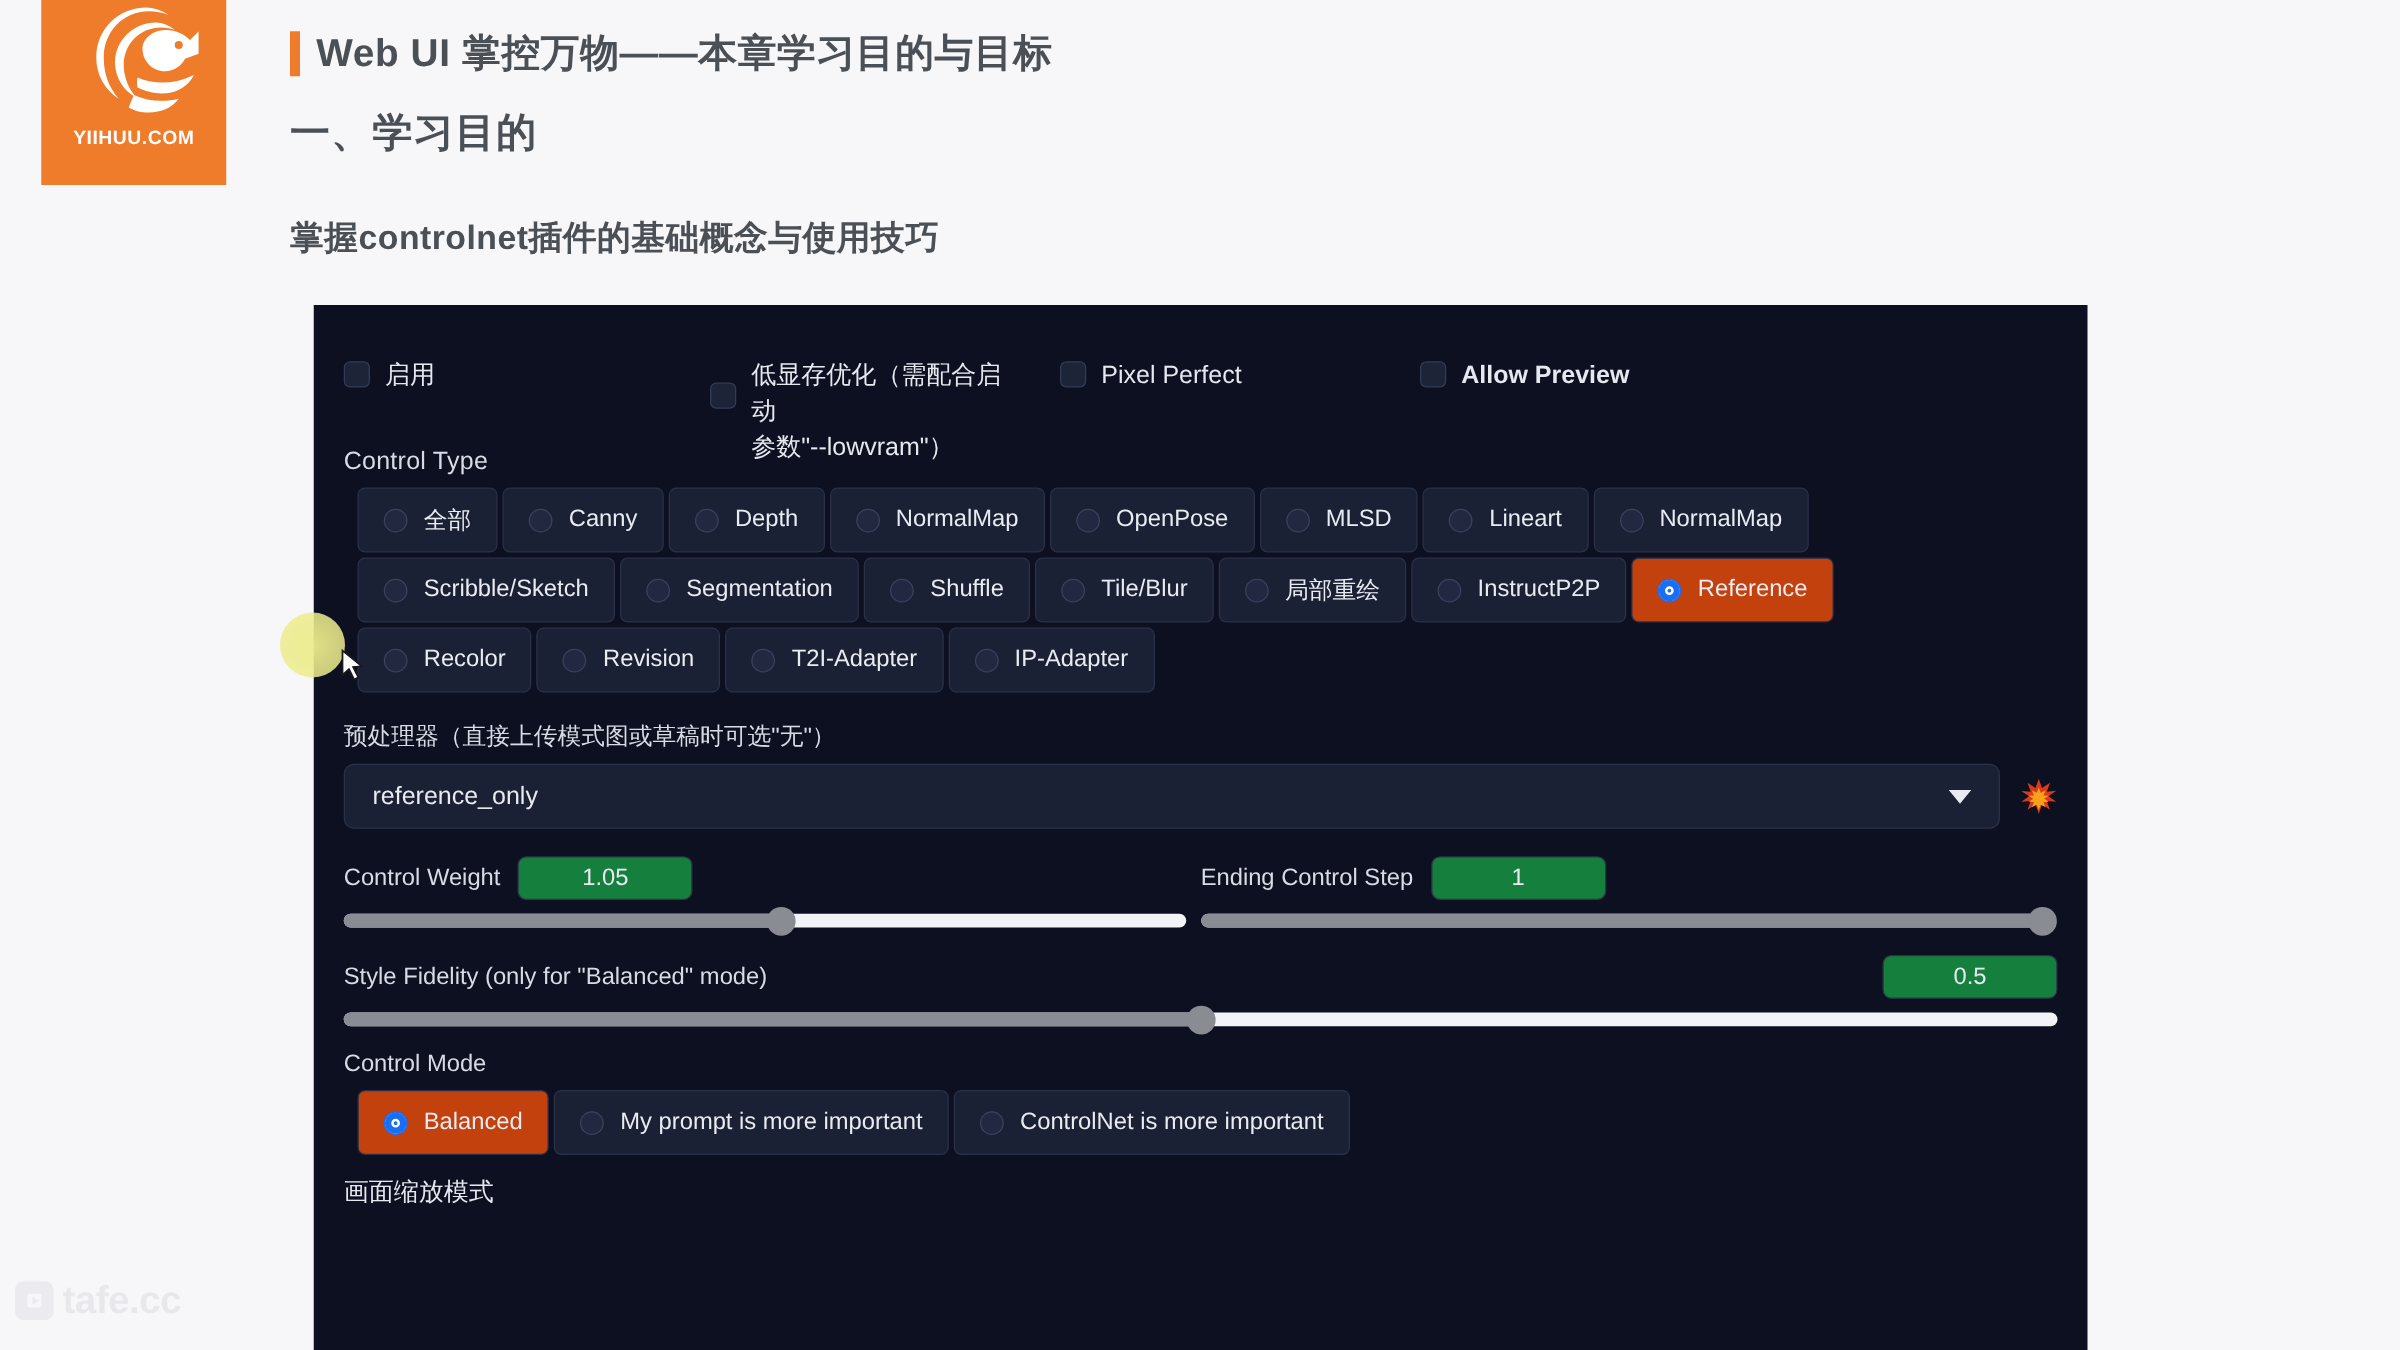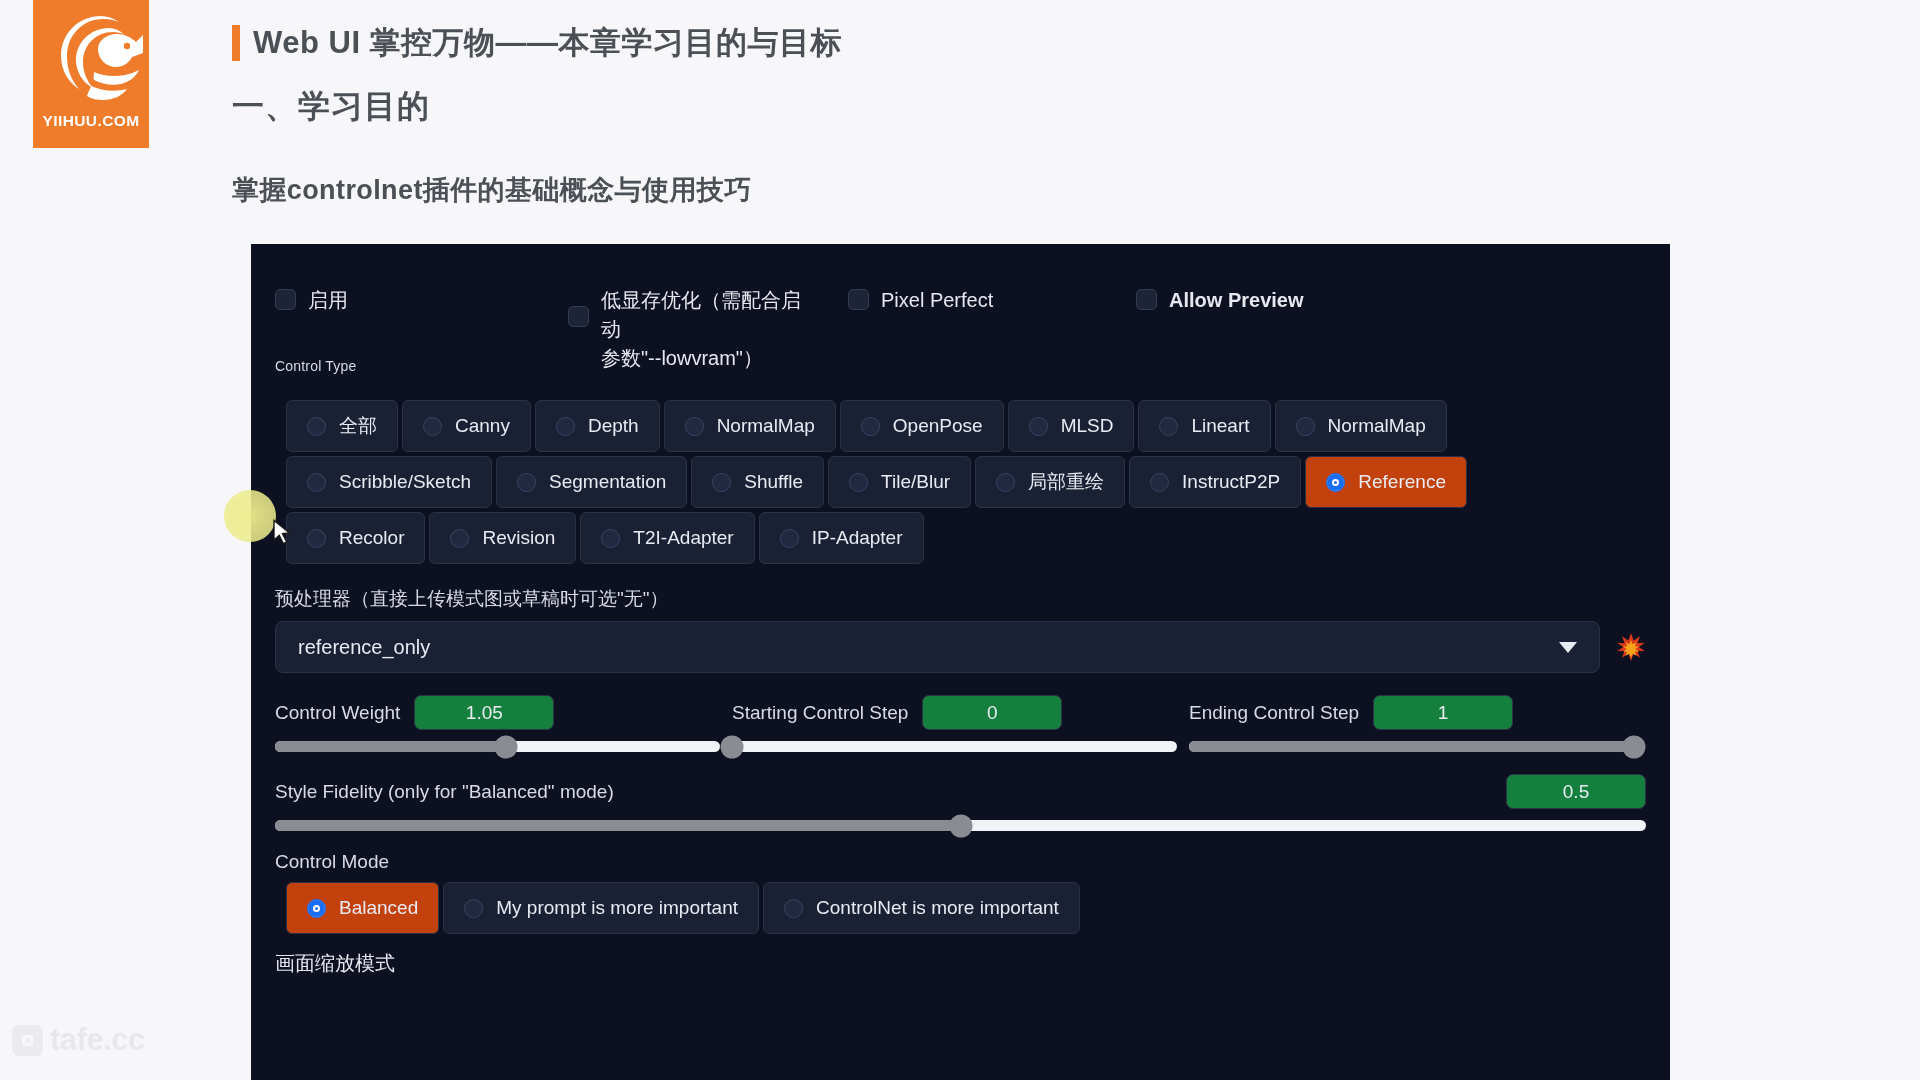--- a/index.html
+++ b/index.html
@@ -16,28 +16,27 @@
   .page-header {
     position: absolute;
     left: 0; top: 0;
     width: 1920px;
     height: 230px;
   }
 
   .logo {
     position: absolute;
     left: 33px; top: 0;
-    width: 116px;
+    width: 148px;
     height: 148px;
     background: #ef7c2a;
     display: flex;
     flex-direction: column;
     align-items: center;
     justify-content: flex-start;
-    padding-top: 10px;
   }
   .logo-mark {
     width: 104px;
     height: 100px;
     display: block;
   }
   .logo-text {
     color: #fdfdfd;
     font-size: 15.5px;
     font-weight: 700;
@@ -158,22 +157,22 @@
   }
   .cb1 { left: 0px;   top: 6px; }
   .cb2 { left: 293px; top: 6px; max-width: 252px; }
   .cb2 .cb-box { margin-top: 20px; }
   .cb3 { left: 573px; top: 6px; }
   .cb4 { left: 861px; top: 6px; font-weight: bold; }
 
   
   .sec-label {
     color: #d8dbe5;
-    font-size: 14px;
-    margin-bottom: 26px;
+    font-size: 20px;
+    margin-bottom: 9px;
     letter-spacing: 0.2px;
   }
 
   
   .radio-row {
     display: flex;
     margin-bottom: 4px;
     padding-left: 11px;
   }
   .radio-item {
@@ -493,30 +492,20 @@
           <span class="slider-name">Control Weight</span>
           <span class="num-box">1.05</span>
         </div>
         <div class="track">
           <div class="track-fill" style="width: 52%;"></div>
           <div class="track-thumb" style="left: 52%;"></div>
         </div>
       </div>
       <div class="slider-cell">
         <div class="slider-head">
-          <span class="slider-name">Starting Control Step</span>
-          <span class="num-box">0</span>
-        </div>
-        <div class="track">
-          <div class="track-fill" style="width: 0%;"></div>
-          <div class="track-thumb" style="left: 0%;"></div>
-        </div>
-      </div>
-      <div class="slider-cell">
-        <div class="slider-head">
           <span class="slider-name">Ending Control Step</span>
           <span class="num-box">1</span>
         </div>
         <div class="track">
           <div class="track-fill" style="width: 100%;"></div>
           <div class="track-thumb" style="left: 100%;"></div>
         </div>
       </div>
     </div>
 

